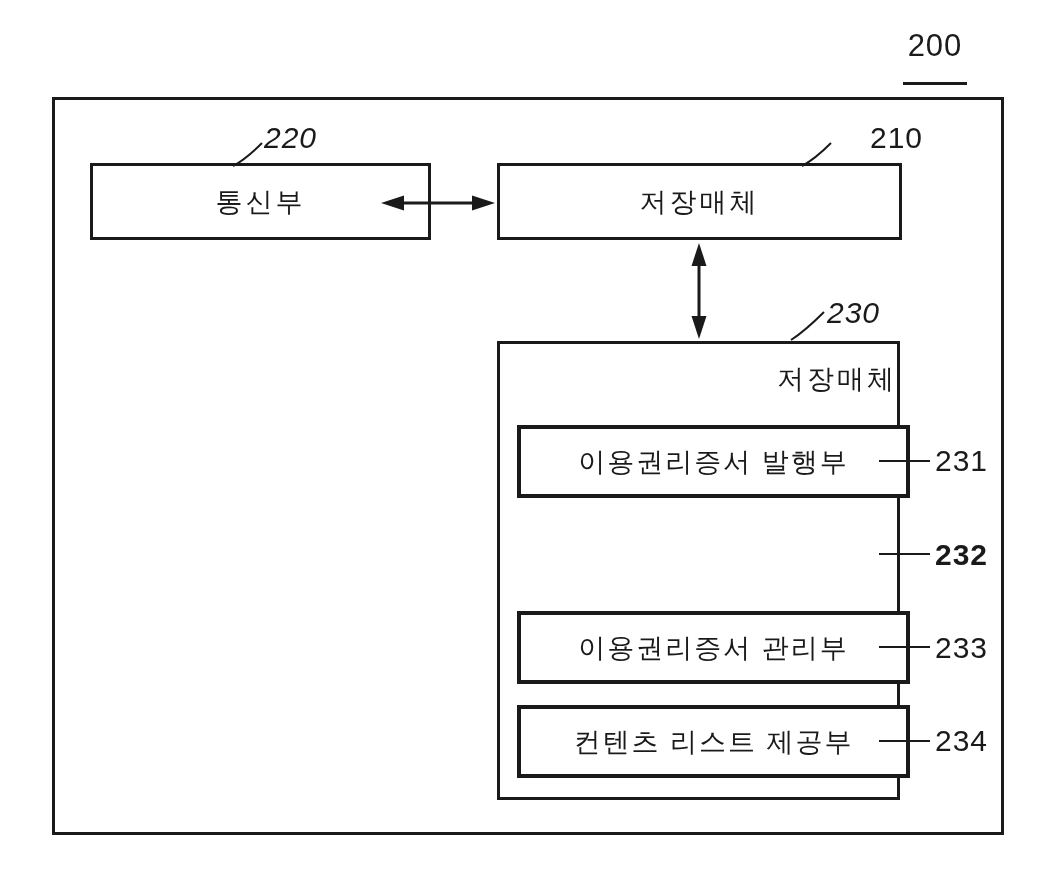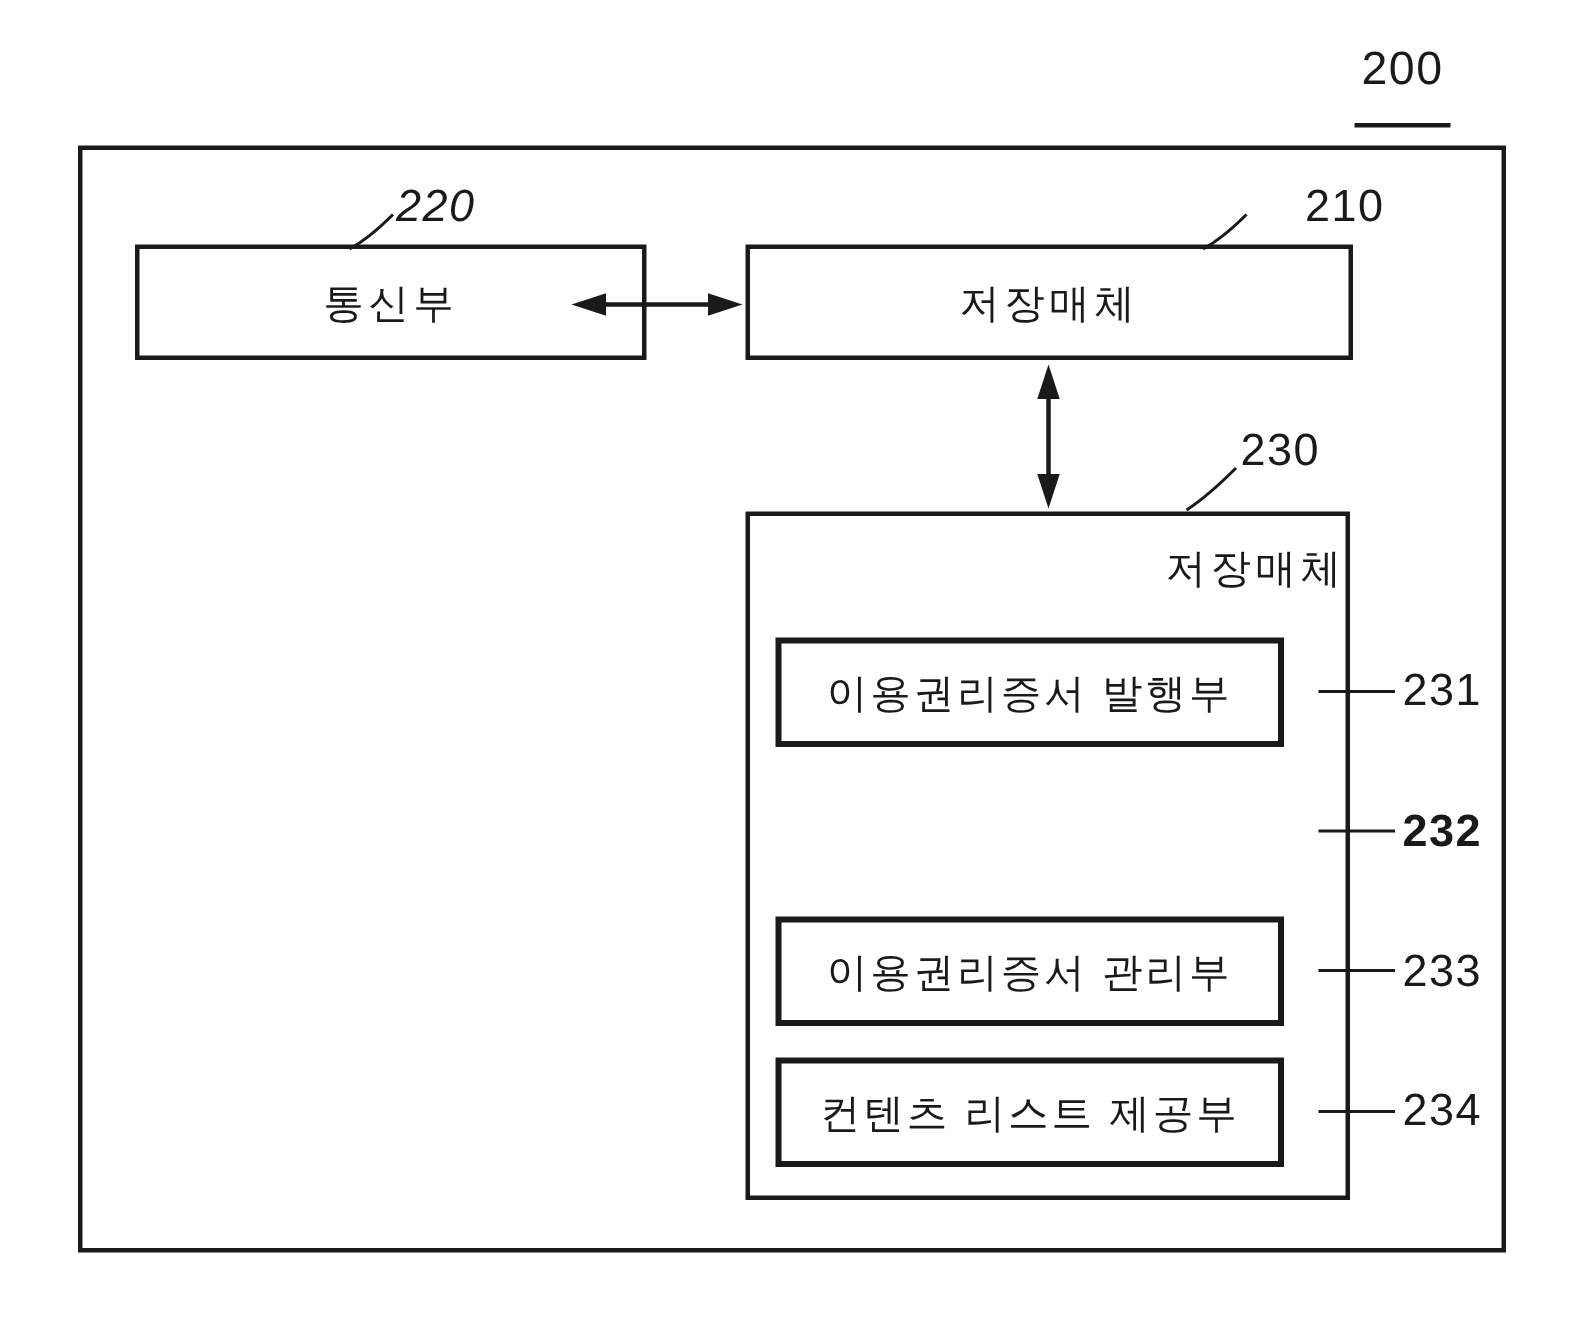--- a/index.html
+++ b/index.html
@@ -61,21 +61,21 @@
     left: 0;
     top: 17px;
     width: 100%;
     text-align: right;
     font-size: 27px;
     letter-spacing: 3px;
   }
   .module {
     position: absolute;
     left: 517px;
-    width: 339px;
+    width: 393px;
     height: 73px;
     border: 4px solid #1a1a1a;
     background: #ffffff;
     display: flex;
     align-items: center;
     justify-content: center;
     font-size: 27px;
     letter-spacing: 2px;
   }
   .module-1 { top: 425px; }
@@ -83,21 +83,21 @@
   .module-3 { top: 611px; }
   .module-4 { top: 705px; }
   .ref-label {
     position: absolute;
     font-size: 30px;
     letter-spacing: 1px;
     white-space: nowrap;
   }
   .ref-220 { left: 264px; top: 121px; font-style: italic; }
   .ref-210 { left: 870px; top: 121px; }
-  .ref-230 { left: 827px; top: 284px; }
+  .ref-230 { left: 827px; top: 296px; font-style: italic; }
   .ref-231 { left: 935px; top: 444px; }
   .ref-232 { left: 935px; top: 538px; font-weight: bold; }
   .ref-233 { left: 935px; top: 631px; }
   .ref-234 { left: 935px; top: 724px; }
   .overlay {
     position: absolute;
     left: 0; top: 0;
     width: 1054px;
     height: 892px;
     pointer-events: none;

